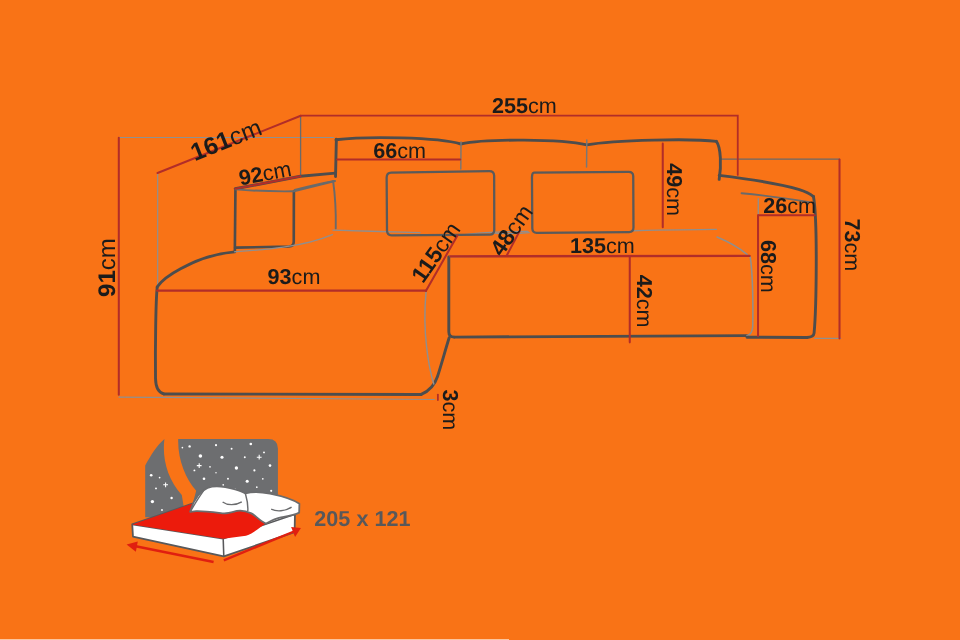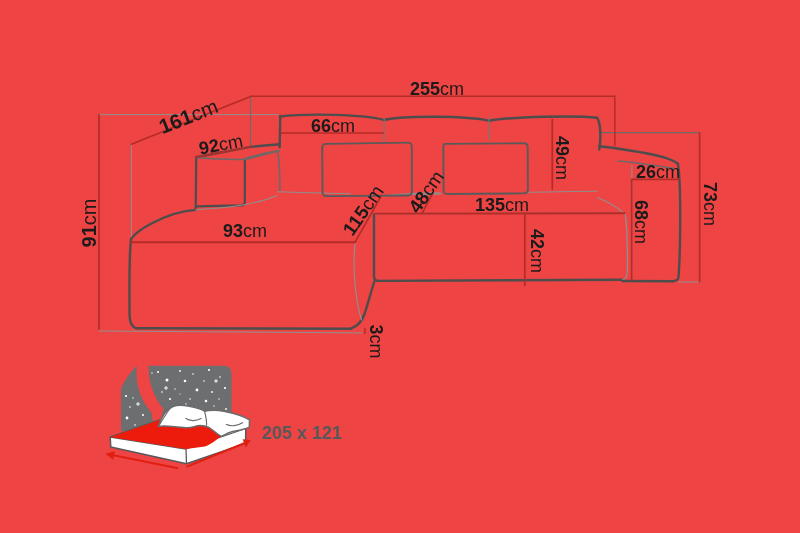--- a/index.html
+++ b/index.html
@@ -1,16 +1,16 @@
 <!DOCTYPE html>
 <html><head>
 <meta charset="utf-8">
 <style>
   html,body{margin:0;padding:0;background:#ffffff;}
-  .page{position:relative;width:800px;height:533px;background:#ef4444;overflow:hidden;}
+  .page{position:relative;width:800px;height:533px;background:#f97316;overflow:hidden;}
   svg{position:absolute;top:0;left:0;}
   text{font-family:"Liberation Sans",sans-serif;fill:#1b1b1b;}
   .b{font-weight:bold;}
   .c{font-weight:normal;}
 </style>
 </head>
 <body>
 <div class="page">
 <svg width="800" height="533" viewBox="0 0 800 533">
 

